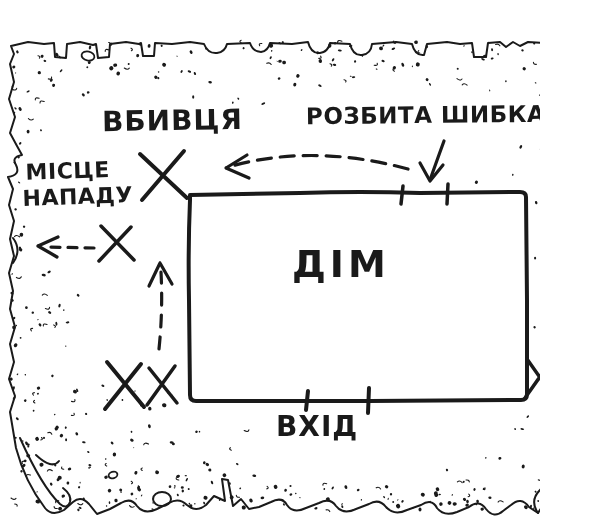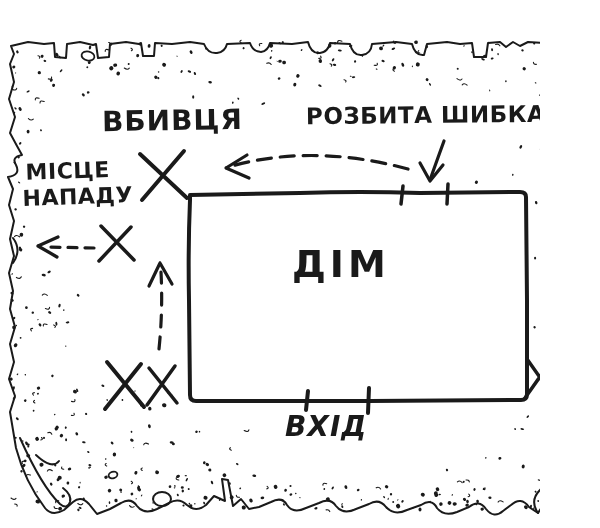--- a/index.html
+++ b/index.html
@@ -7,21 +7,21 @@
          font-family:"DejaVu Sans",sans-serif;color:var(--ink,#1a1a1a);}
   #map-svg{position:absolute;left:0;top:0;color:var(--ink,#1a1a1a);}
   .lbl{position:absolute;font-weight:bold;white-space:nowrap;line-height:1.08;
        color:var(--ink,#1a1a1a);user-select:none;}
   .lbl-killer{left:102px;top:106px;font-size:28px;letter-spacing:1px;transform:rotate(-1deg);}
   .lbl-window{left:306px;top:103px;font-size:23px;letter-spacing:0.5px;transform:rotate(-0.6deg);}
   .lbl-attack{left:26px;top:159px;font-size:22px;letter-spacing:0.5px;transform:rotate(-2deg);}
   .lbl-attack .line2{display:block;margin-left:-4px;margin-top:2px;}
   .lbl-house{left:292px;top:244px;font-size:38px;letter-spacing:4px;text-align:right;}
   .lbl-entrance{left:266px;top:407px;font-size:28px;letter-spacing:1px;}
-  .lbl-entrance .line2{display:block;margin-left:19px;margin-top:5px;font-style:italic;}
+  .lbl-entrance .line2{display:block;margin-left:10px;margin-top:5px;}
   .stroke{fill:none;stroke:currentColor;stroke-linecap:round;stroke-linejoin:round;}
 </style>
 </head>
 <body>
 
 <div id="stage">
 
   <svg id="map-svg" width="600" height="528" viewBox="0 0 600 528">
 
     <path class="stroke" stroke-width="2" fill="#ffffff" d="M 14,54 L 11,46 L 28,42 L 44,44 L 54,43 L 55,57 L 66,58 L 67,44

